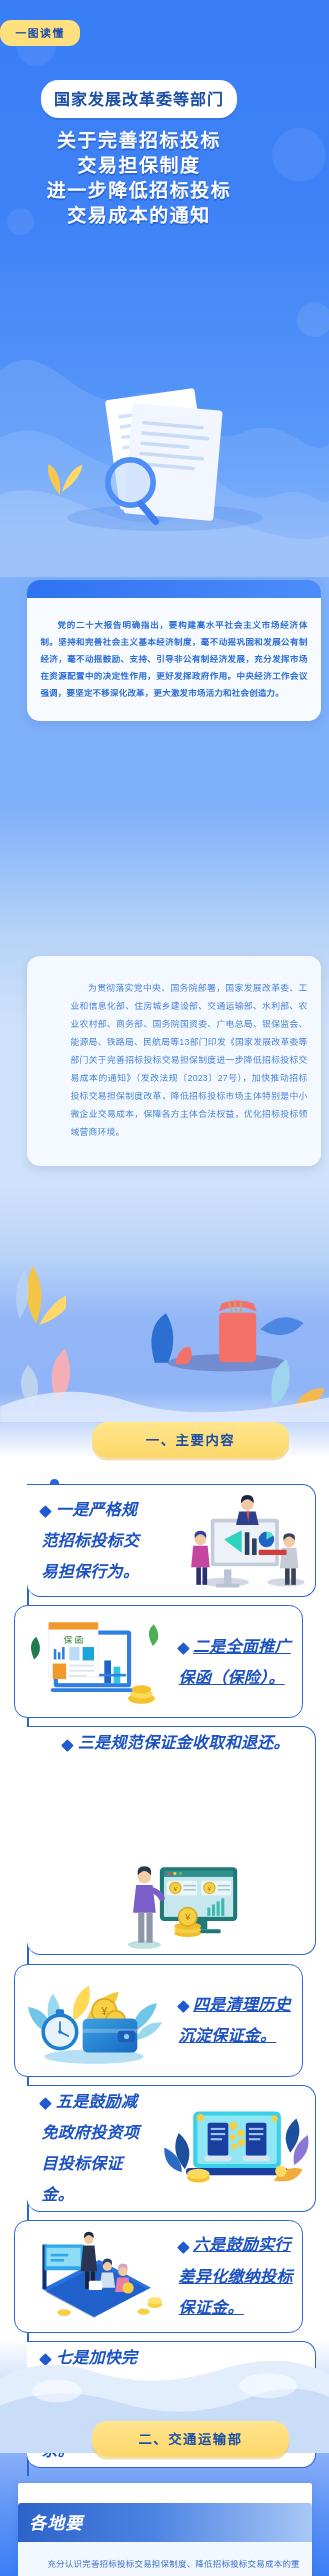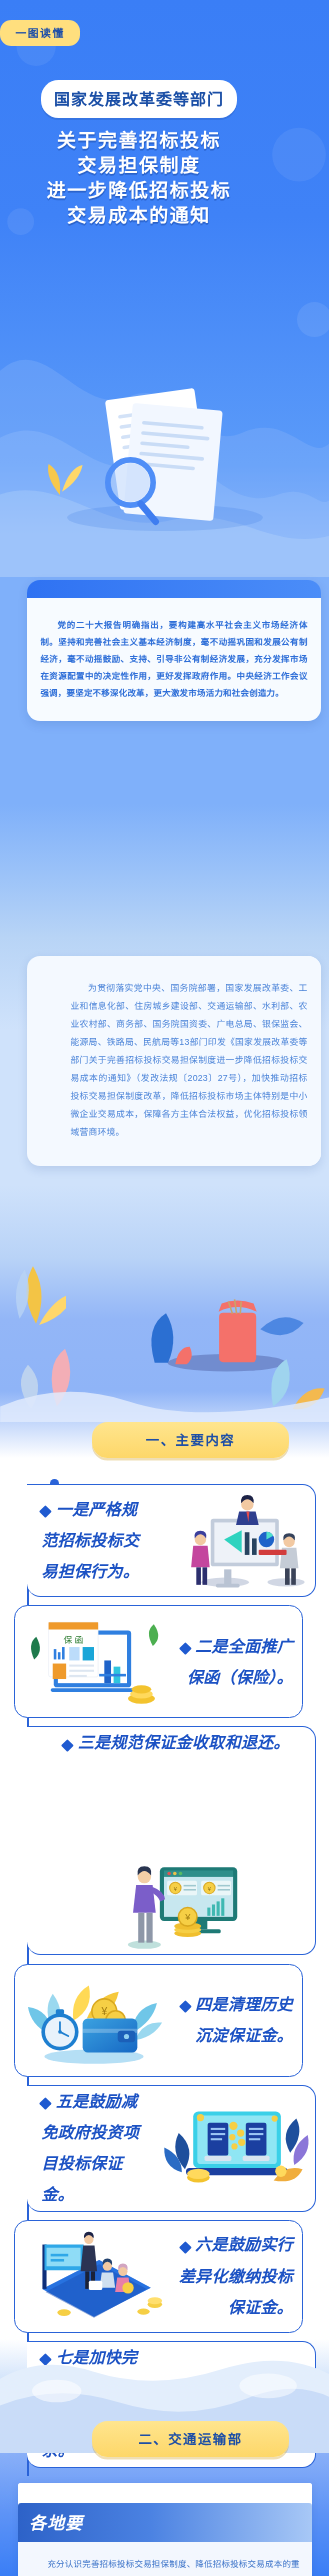--- a/index.html
+++ b/index.html
@@ -179,21 +179,21 @@
   .item-text {
     flex: 0 0 129px;
     padding: 0 3.1px 0 14.4px;
     color: #1c52c4;
     font-size: 16px;
     font-weight: bold;
     font-style: italic;
     line-height: 1.95;
     letter-spacing: 0.3px;
   }
-  .item-even .item-text { padding: 0 9.3px 0 5.2px; text-align: right; }
+  .item-even .item-text { padding: 0 9.3px 0 5.2px; text-align: left; text-decoration: underline; }
 
   .diamond {
     display: inline-block;
     width: 8.8px; height: 8.8px;
     background: #1f5ad0;
     transform: rotate(45deg);
     margin-right: 5.7px;
     vertical-align: -1px;
     border-radius: 1px;
   }

